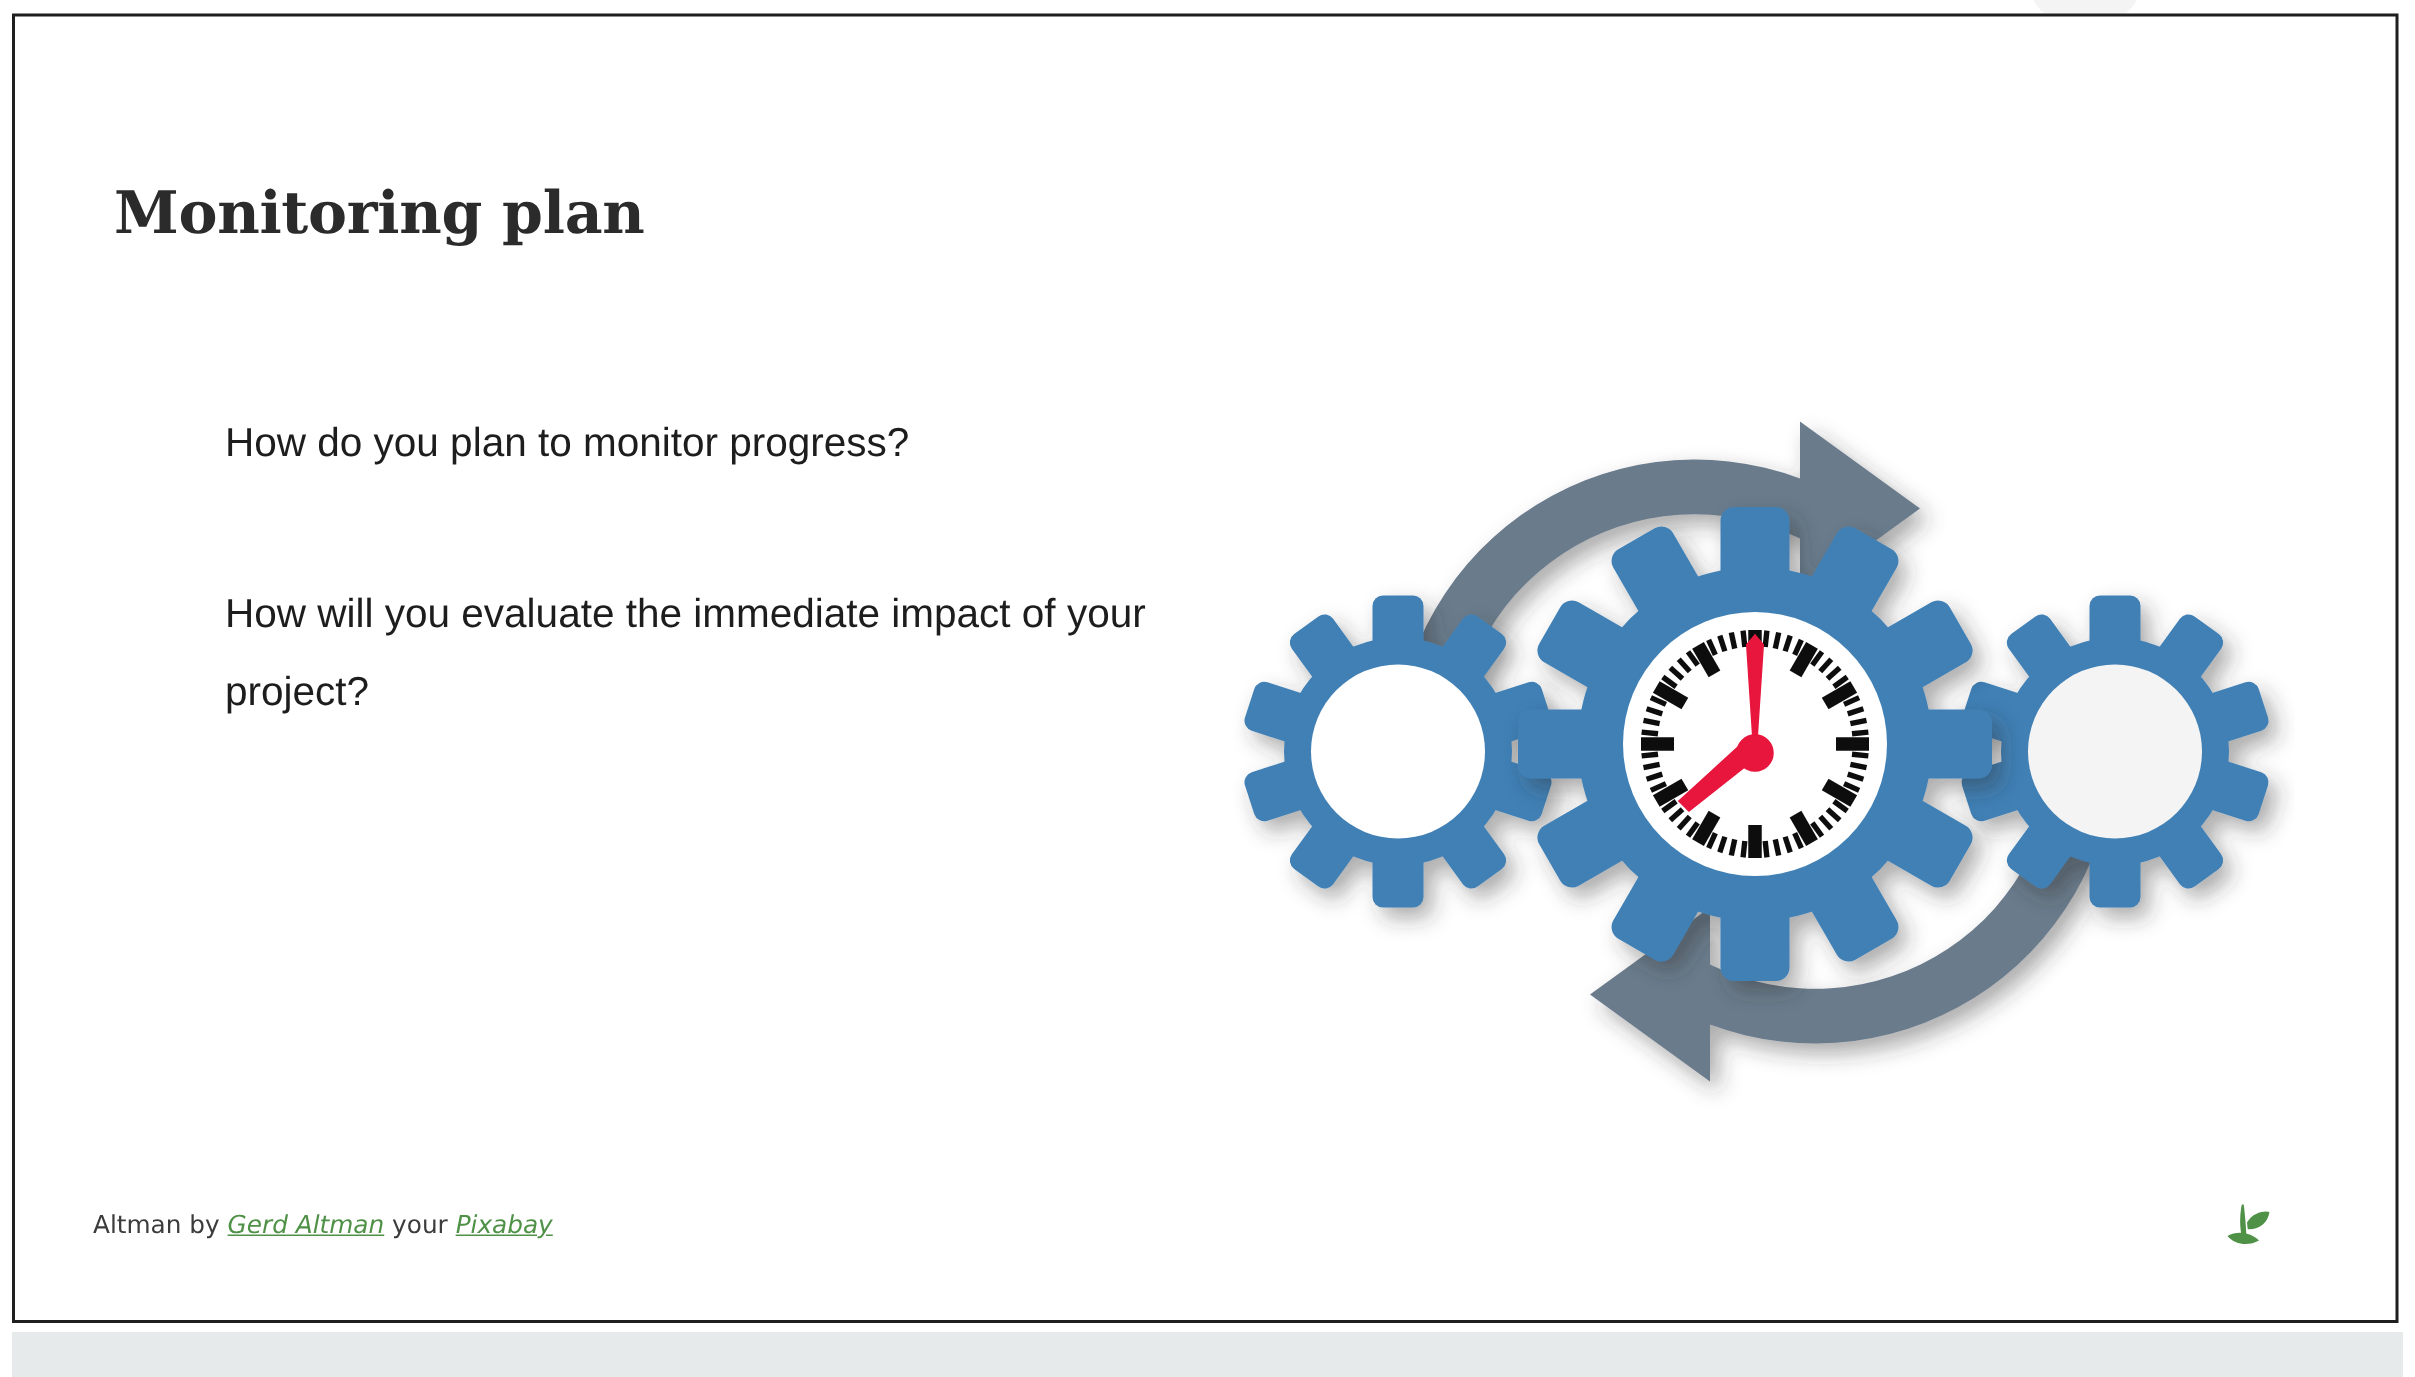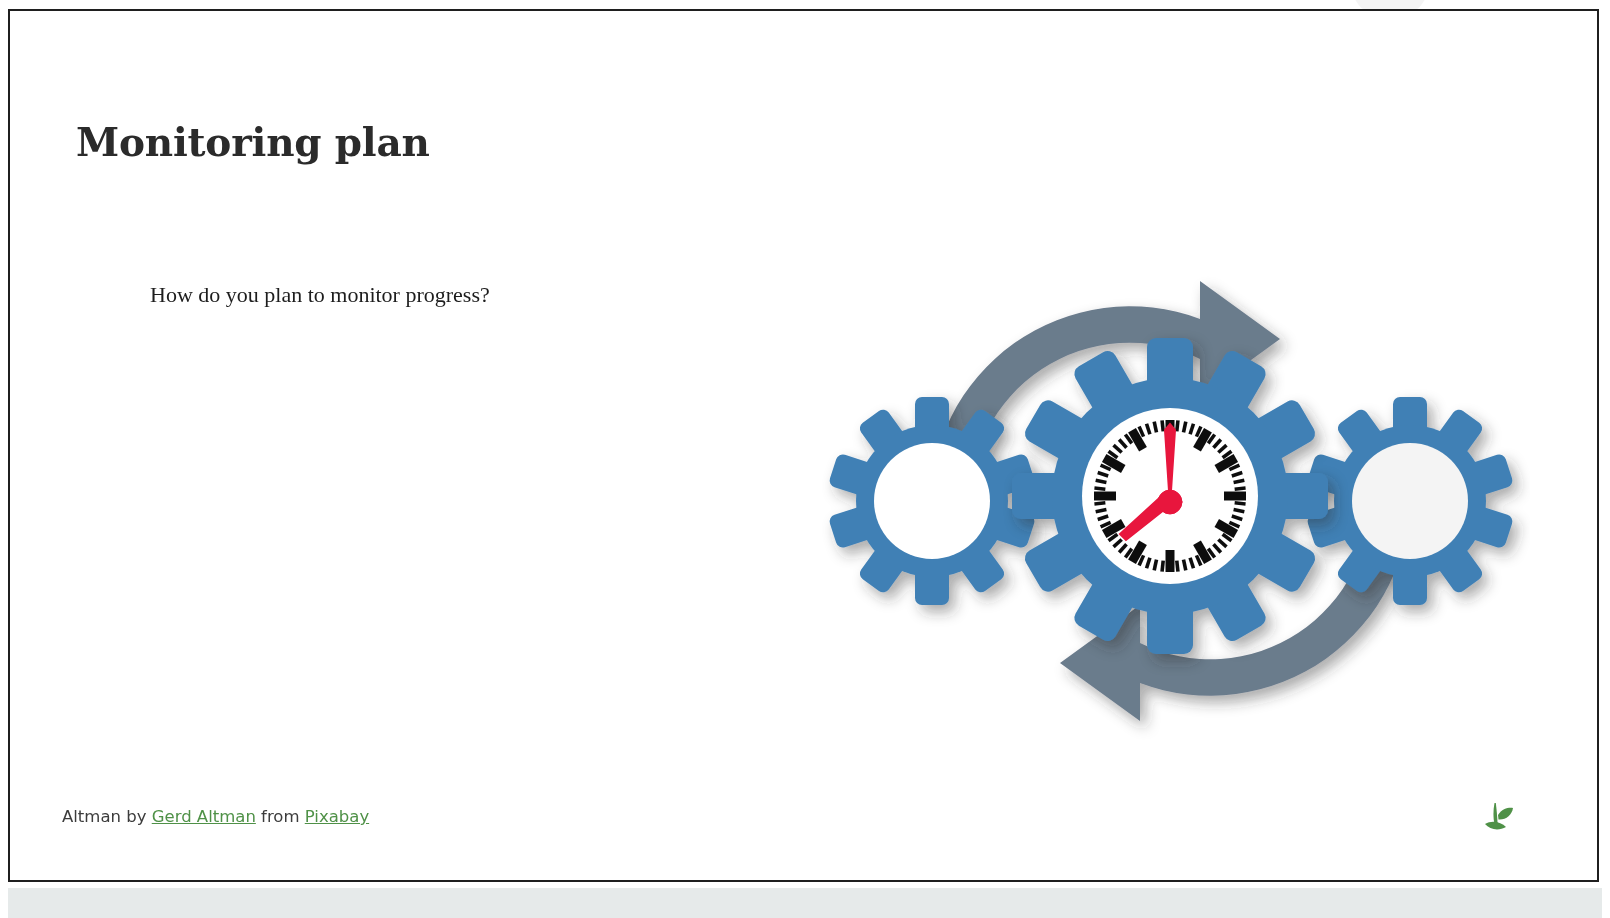--- a/index.html
+++ b/index.html
@@ -66,42 +66,43 @@
     white-space: nowrap;
   }
 
   .bullets {
     position: absolute;
     left: 140px;
     top: 258px;
     width: 640px;
   }
   .bullet {
-    font-family: Liberation Serif, serif;
-    font-size: 22px;
+    font-family: Liberation Sans, sans-serif;
+    font-size: 27px;
     font-weight: 300;
     line-height: 52px;
     color: #1d1d1d;
     margin: 0 0 62px 0;
   }
   .bullet:last-child { margin-bottom: 0; }
 
   
   .attribution {
     position: absolute;
     left: 52px;
     top: 796px;
     font-family: "DejaVu Sans", "Liberation Sans", sans-serif;
     font-size: 16.5px;
     color: #3c3c3c;
     white-space: nowrap;
   }
   .attribution a {
     color: #4f9147;
     text-decoration: underline;
+    font-style: italic;
   }
 
   
   .sprout-logo {
     position: absolute;
     left: 1462px;
     top: 782px;
     width: 48px;
     height: 48px;
   }
@@ -123,20 +124,21 @@
 
   <div class="top-artifact"></div>
   <div class="bottom-strip"></div>
 
   <div id="slide-frame">
 
     <div class="slide-title">Monitoring plan</div>
 
     <div class="bullets">
       <p class="bullet">How do you plan to monitor progress?</p>
+      <p class="bullet">How will you evaluate the immediate impact of your project?</p>
     </div>
 
     <div class="illustration">
       <svg viewBox="0 0 720 580" xmlns="http://www.w3.org/2000/svg" aria-hidden="true">
         <defs>
           <filter id="softshadow" x="-30%" y="-30%" width="170%" height="170%">
             <feDropShadow dx="6" dy="7" stdDeviation="7" flood-color="#333333" flood-opacity="0.40"></feDropShadow>
           </filter>
 
           <g id="gear10">
@@ -274,21 +276,21 @@
               <path d="M 0 10 L -5 -66 L 0 -72 L 5 -66 Z" stroke-width="2"></path>
 
               <path d="M 4 6 L -44 44 L -50 38 L -4 -4 Z" stroke-width="2"></path>
               <circle cx="0" cy="6" r="12"></circle>
             </g>
           </g>
         </g>
       </svg>
     </div>
 
-    <div class="attribution"><span>Altman by </span><a href="#">Gerd Altman</a><span> from </span><a href="#">Pixabay</a></div>
+    <div class="attribution"><span>Altman by </span><a href="#">Gerd Altman</a><span> your </span><a href="#">Pixabay</a></div>
 
     <div class="sprout-logo">
       <svg viewBox="0 0 48 48" xmlns="http://www.w3.org/2000/svg" aria-hidden="true">
         <g fill="#4f9147">
           <path d="M22.5 10 C21 18 21.2 25 22.4 31 L25.6 31 C25.2 23 24.6 16 23.8 10 Z"></path>
           <path d="M26 22 C30 15 38 14 41 15 C40 22 34 27 26.5 26.5 Z"></path>
           <path d="M13 31 C20 27 29 29 34 34 C27 38 18 37 13 31 Z"></path>
         </g>
       </svg>
     </div>

